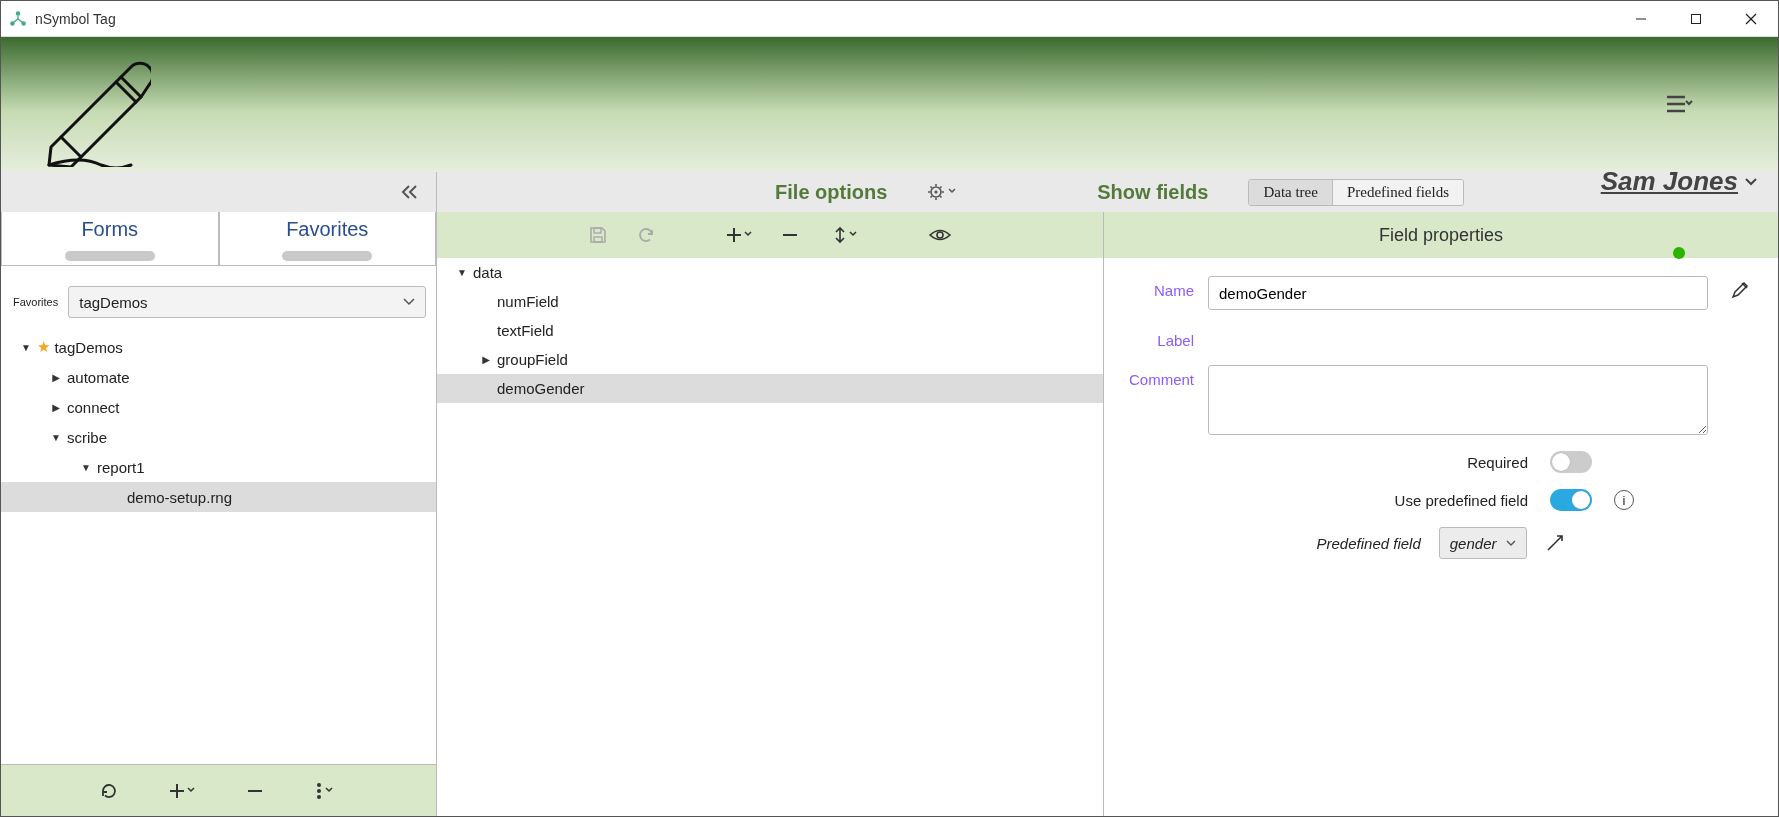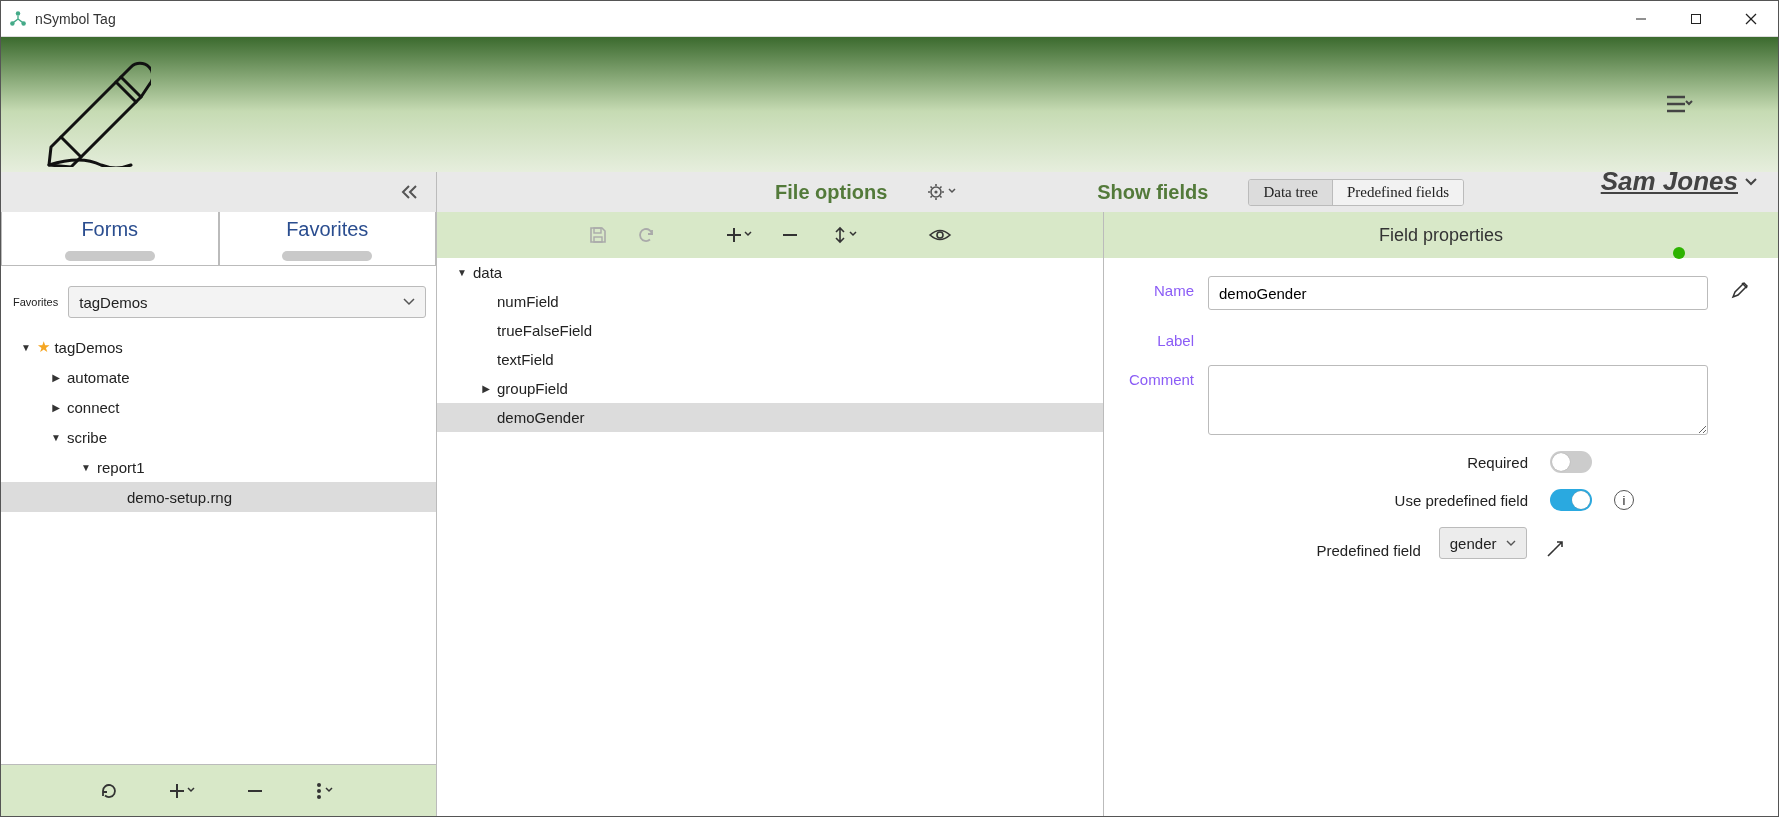--- a/index.html
+++ b/index.html
@@ -65,21 +65,21 @@
   .form-row .ftext { flex:1; height: 34px; border:1px solid #bbb; border-radius:3px; padding: 0 10px; font-size:15px; background:#fff; }
   .form-row .ftext.focused { border:1px solid #3aa0e6; outline:1px solid #bfe3fb; }
   .form-row .farea { flex:1; height: 70px; border:1px solid #bbb; border-radius:3px; padding: 6px 10px; font-size:15px; }
   .edit-btn { width:28px; height:28px; margin-left:18px; cursor:pointer; display:flex; align-items:center; justify-content:center; }
   .toggle-row { display:flex; align-items:center; justify-content:flex-end; gap: 22px; margin: 10px 120px 16px 0; font-size:15px; }
   .toggle { width: 42px; height: 22px; border-radius: 12px; background:#ccc; position:relative; cursor:pointer; }
   .toggle .knob { width:18px; height:18px; border-radius:50%; background:#fff; position:absolute; top:2px; left:2px; transition:left .2s; box-shadow:0 0 1px #888; }
   .toggle.on { background:#2aa9e0; }
   .toggle.on .knob { left:22px; }
   .info-icon { width:20px; height:20px; display:flex; align-items:center; justify-content:center; border:1.5px solid #555; border-radius:50%; font-size:13px; cursor:pointer; }
-  .predef-row { display:flex; align-items:flex-end; justify-content:center; gap: 18px; margin-top: 14px; font-size:15px; }
+  .predef-row { display:flex; align-items:center; justify-content:center; gap: 18px; margin-top: 14px; font-size:15px;font-style:italic; }
   .predef-select { height:32px; border:1px solid #bbb; background:#ececec; border-radius:3px; padding: 0 10px; display:flex; align-items:center; gap:10px; cursor:pointer; }
   .predef-jump { cursor:pointer; }
   svg { display:block; }
 </style>
 </head>
 <body>
 
 <div class="window">
 
   <div class="titlebar">
@@ -317,25 +317,20 @@
                 <span>data</span>
               </div>
               <div class="crow">
                 <span style="display: inline-block; width: 32px;"></span>
                 <span class="caret" style="font-size: 10px;"></span>
                 <span>numField</span>
               </div>
               <div class="crow">
                 <span style="display: inline-block; width: 32px;"></span>
                 <span class="caret" style="font-size: 10px;"></span>
-                <span>trueFalseField</span>
-              </div>
-              <div class="crow">
-                <span style="display: inline-block; width: 32px;"></span>
-                <span class="caret" style="font-size: 10px;"></span>
                 <span>textField</span>
               </div>
               <div class="crow">
                 <span style="display: inline-block; width: 32px;"></span>
                 <span class="caret" style="font-size: 10px;">▶</span>
                 <span>groupField</span>
               </div>
               <div class="crow selected">
                 <span style="display: inline-block; width: 32px;"></span>
                 <span class="caret" style="font-size: 10px;"></span>

